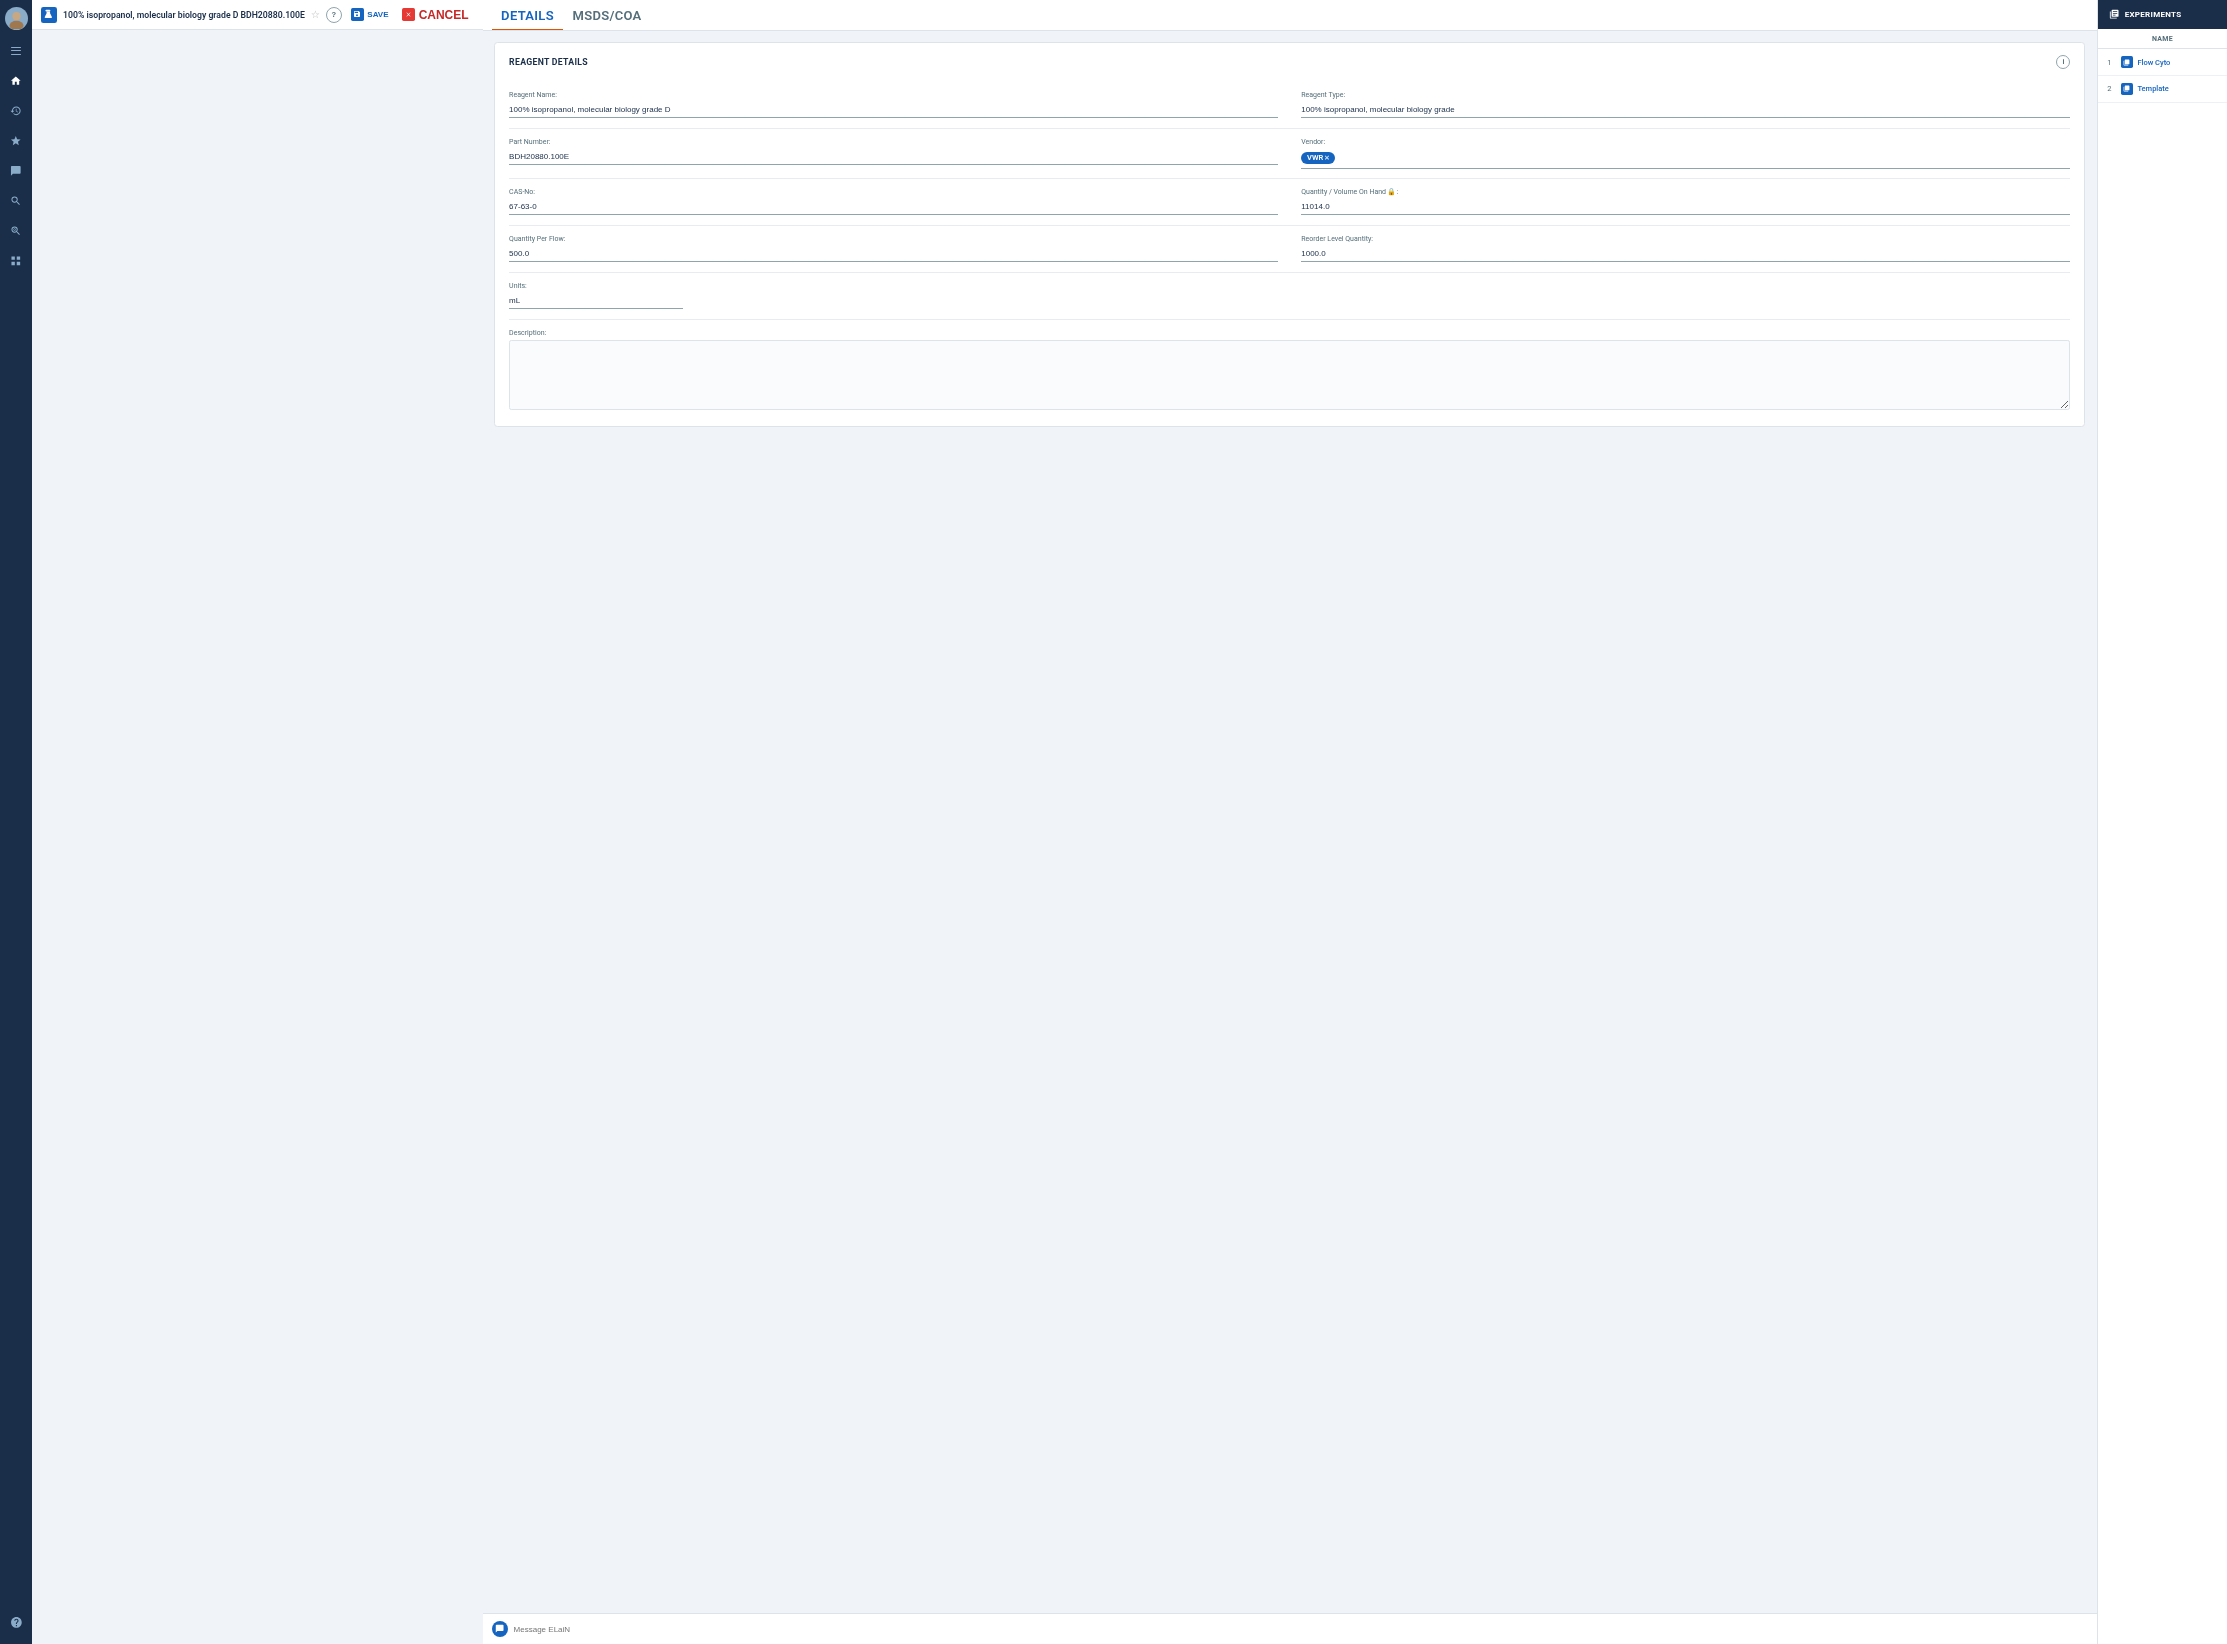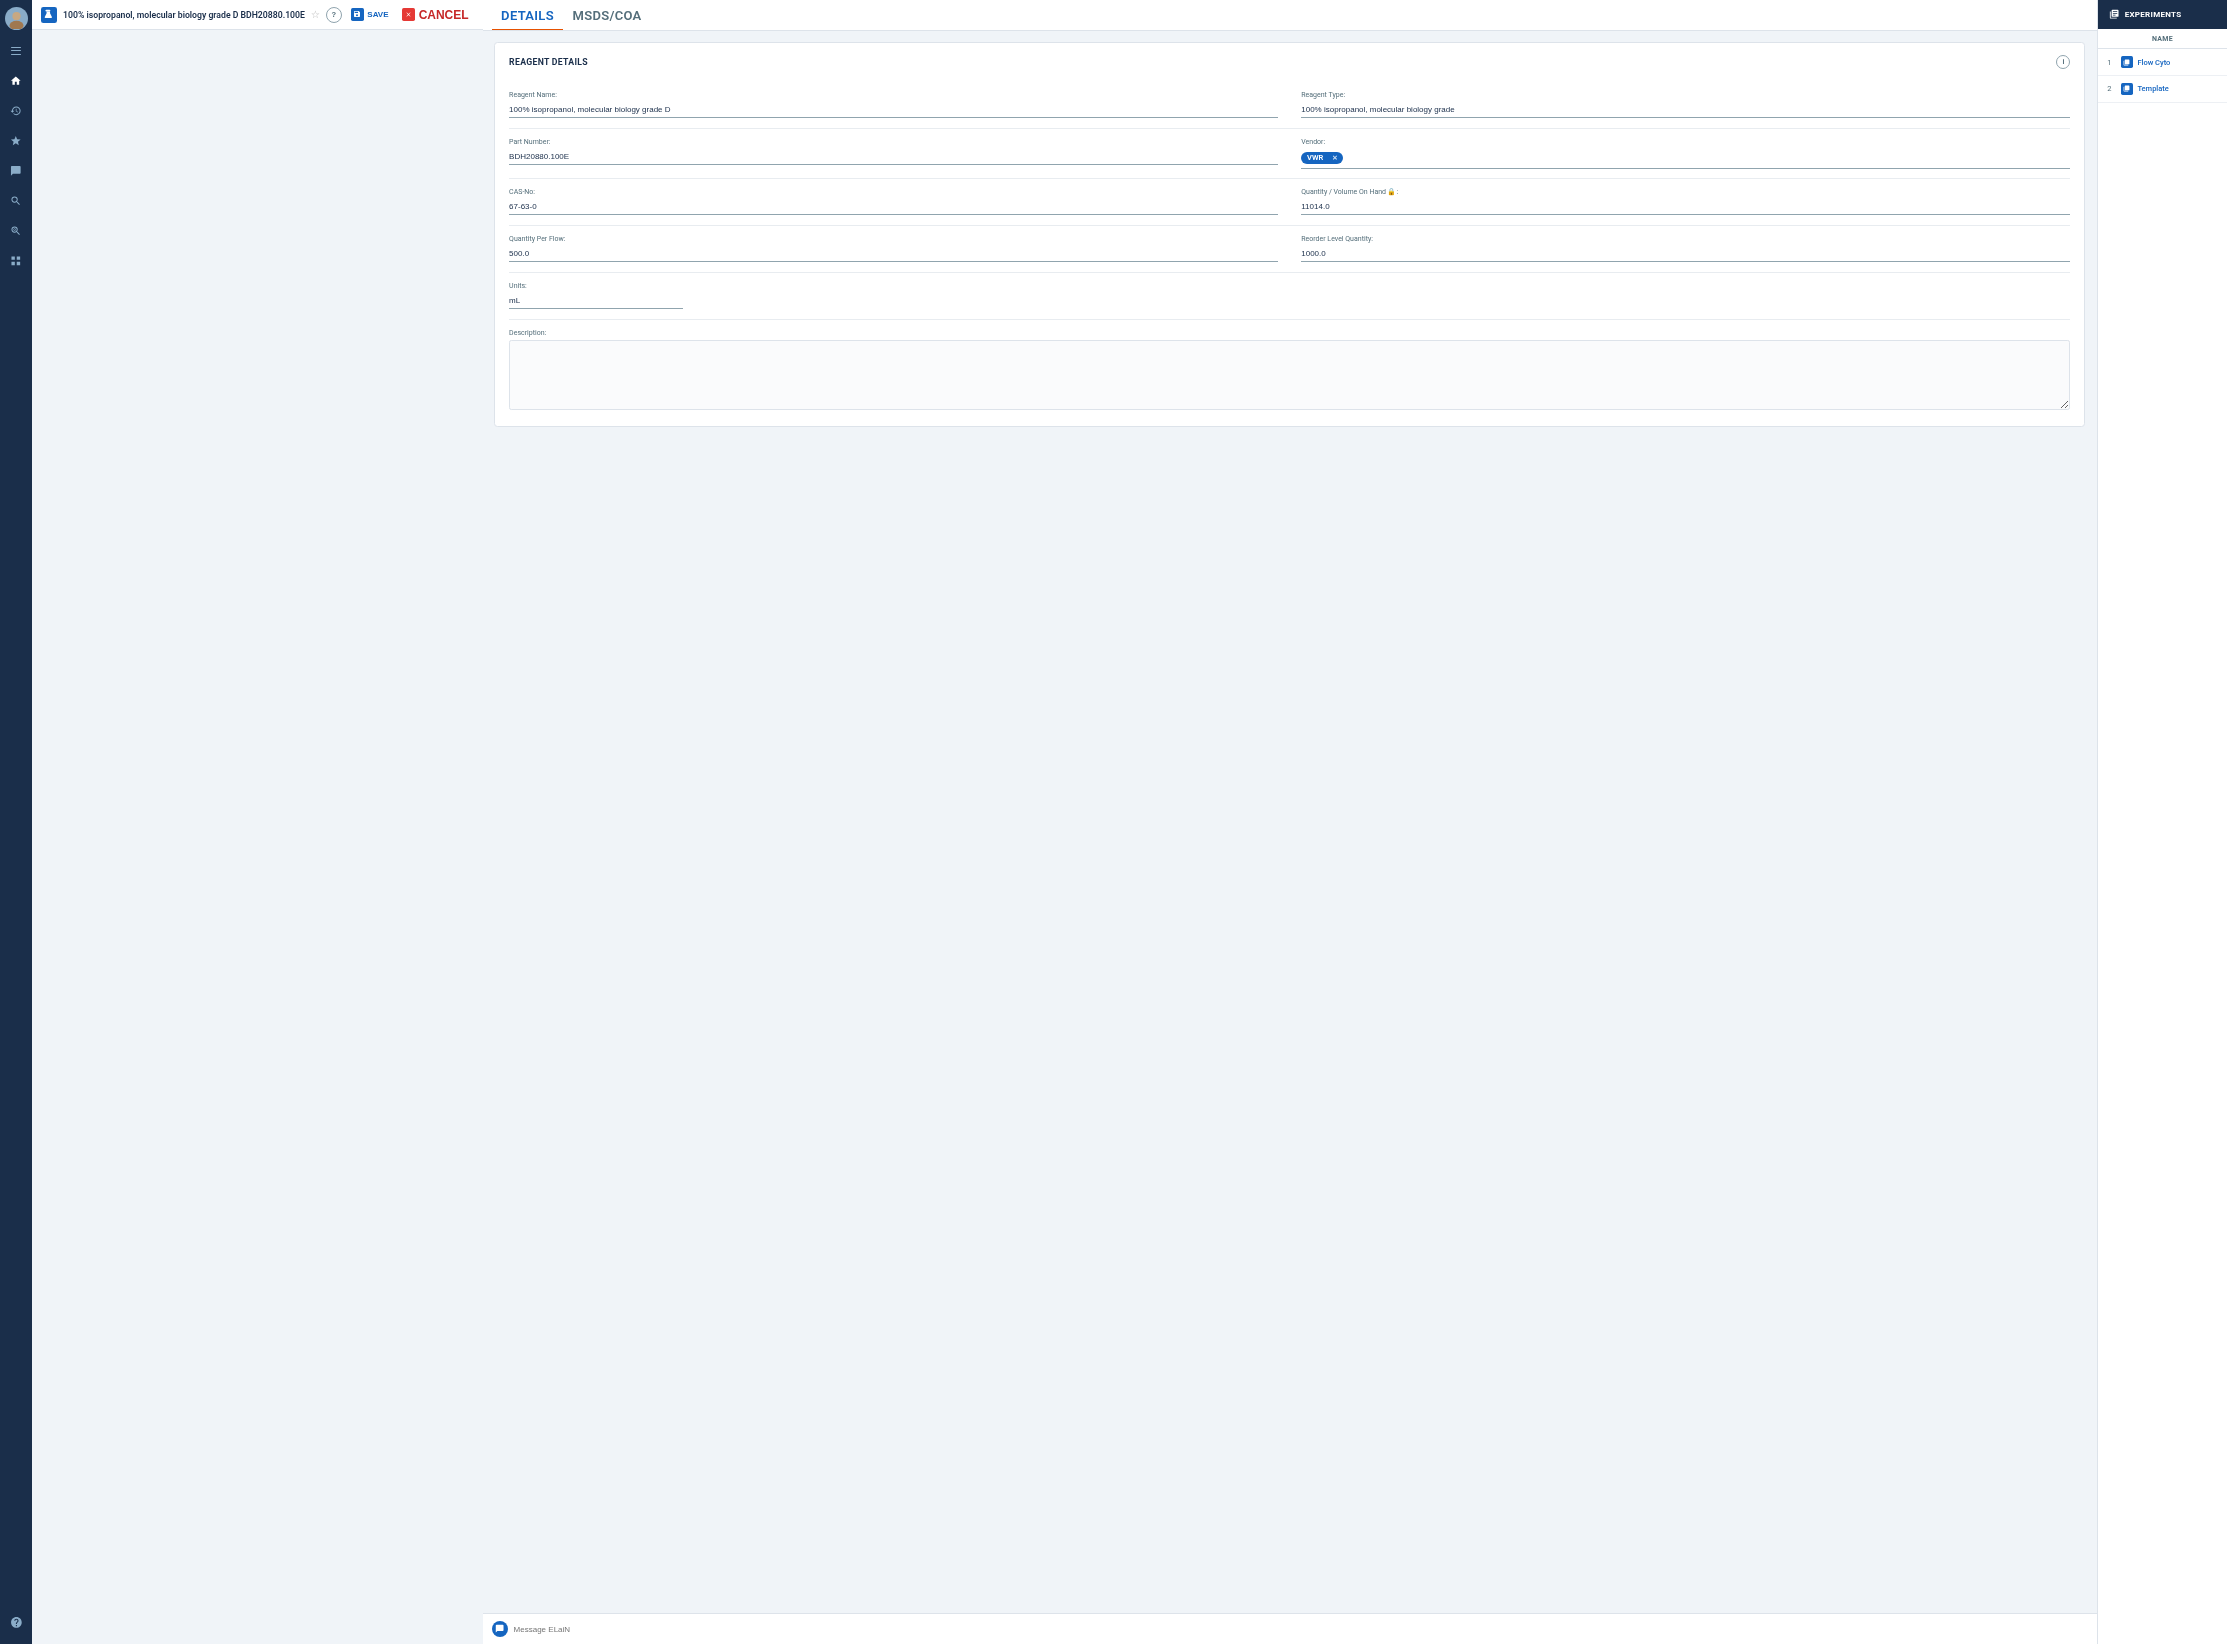--- a/index.html
+++ b/index.html
@@ -261,21 +261,21 @@
     .field-divider {
       border: none;
       border-top: 0.6px solid #e8ecf0;
       margin: 9.3px 0;
     }
 
     
     .vendor-chip {
       display: inline-flex;
       align-items: center;
-      gap: 9px;
+      gap: 1px;
       background: #1565c0;
       color: #fff;
       border-radius: 7px;
       padding: 1.7px 5.8px;
       font-size: 7.5px;
       font-weight: 600;
     }
     .vendor-chip-close {
       cursor: pointer;
       font-size: 6.4px;

